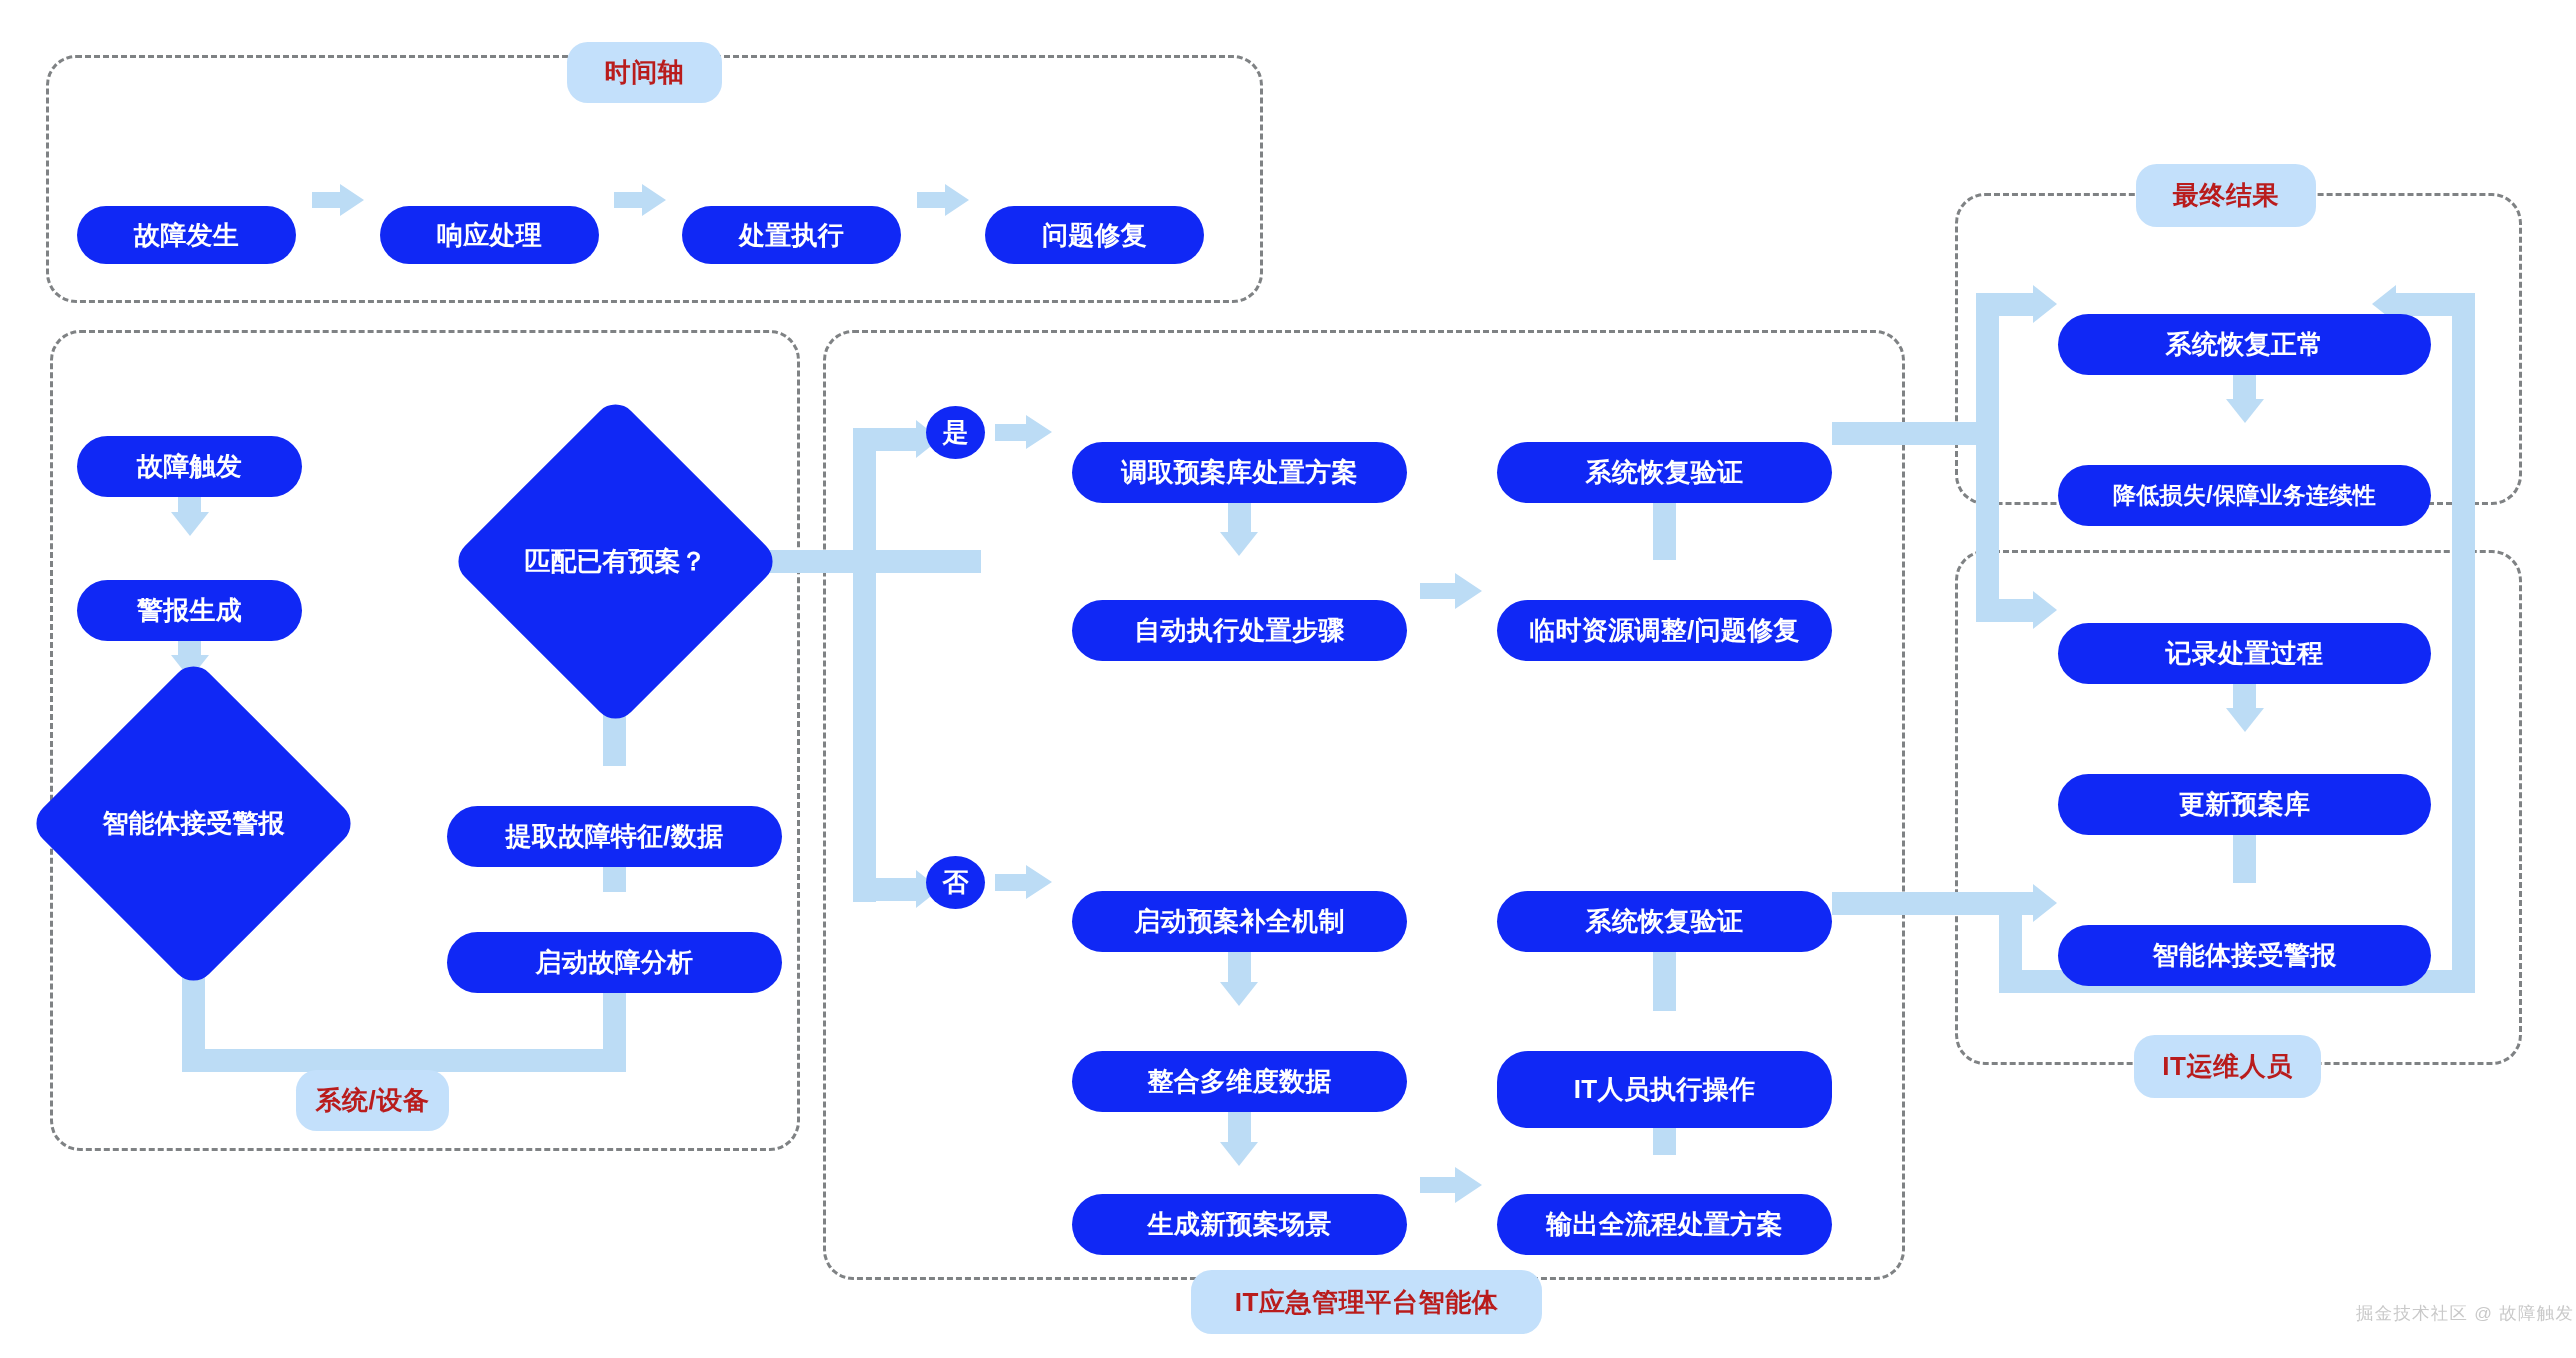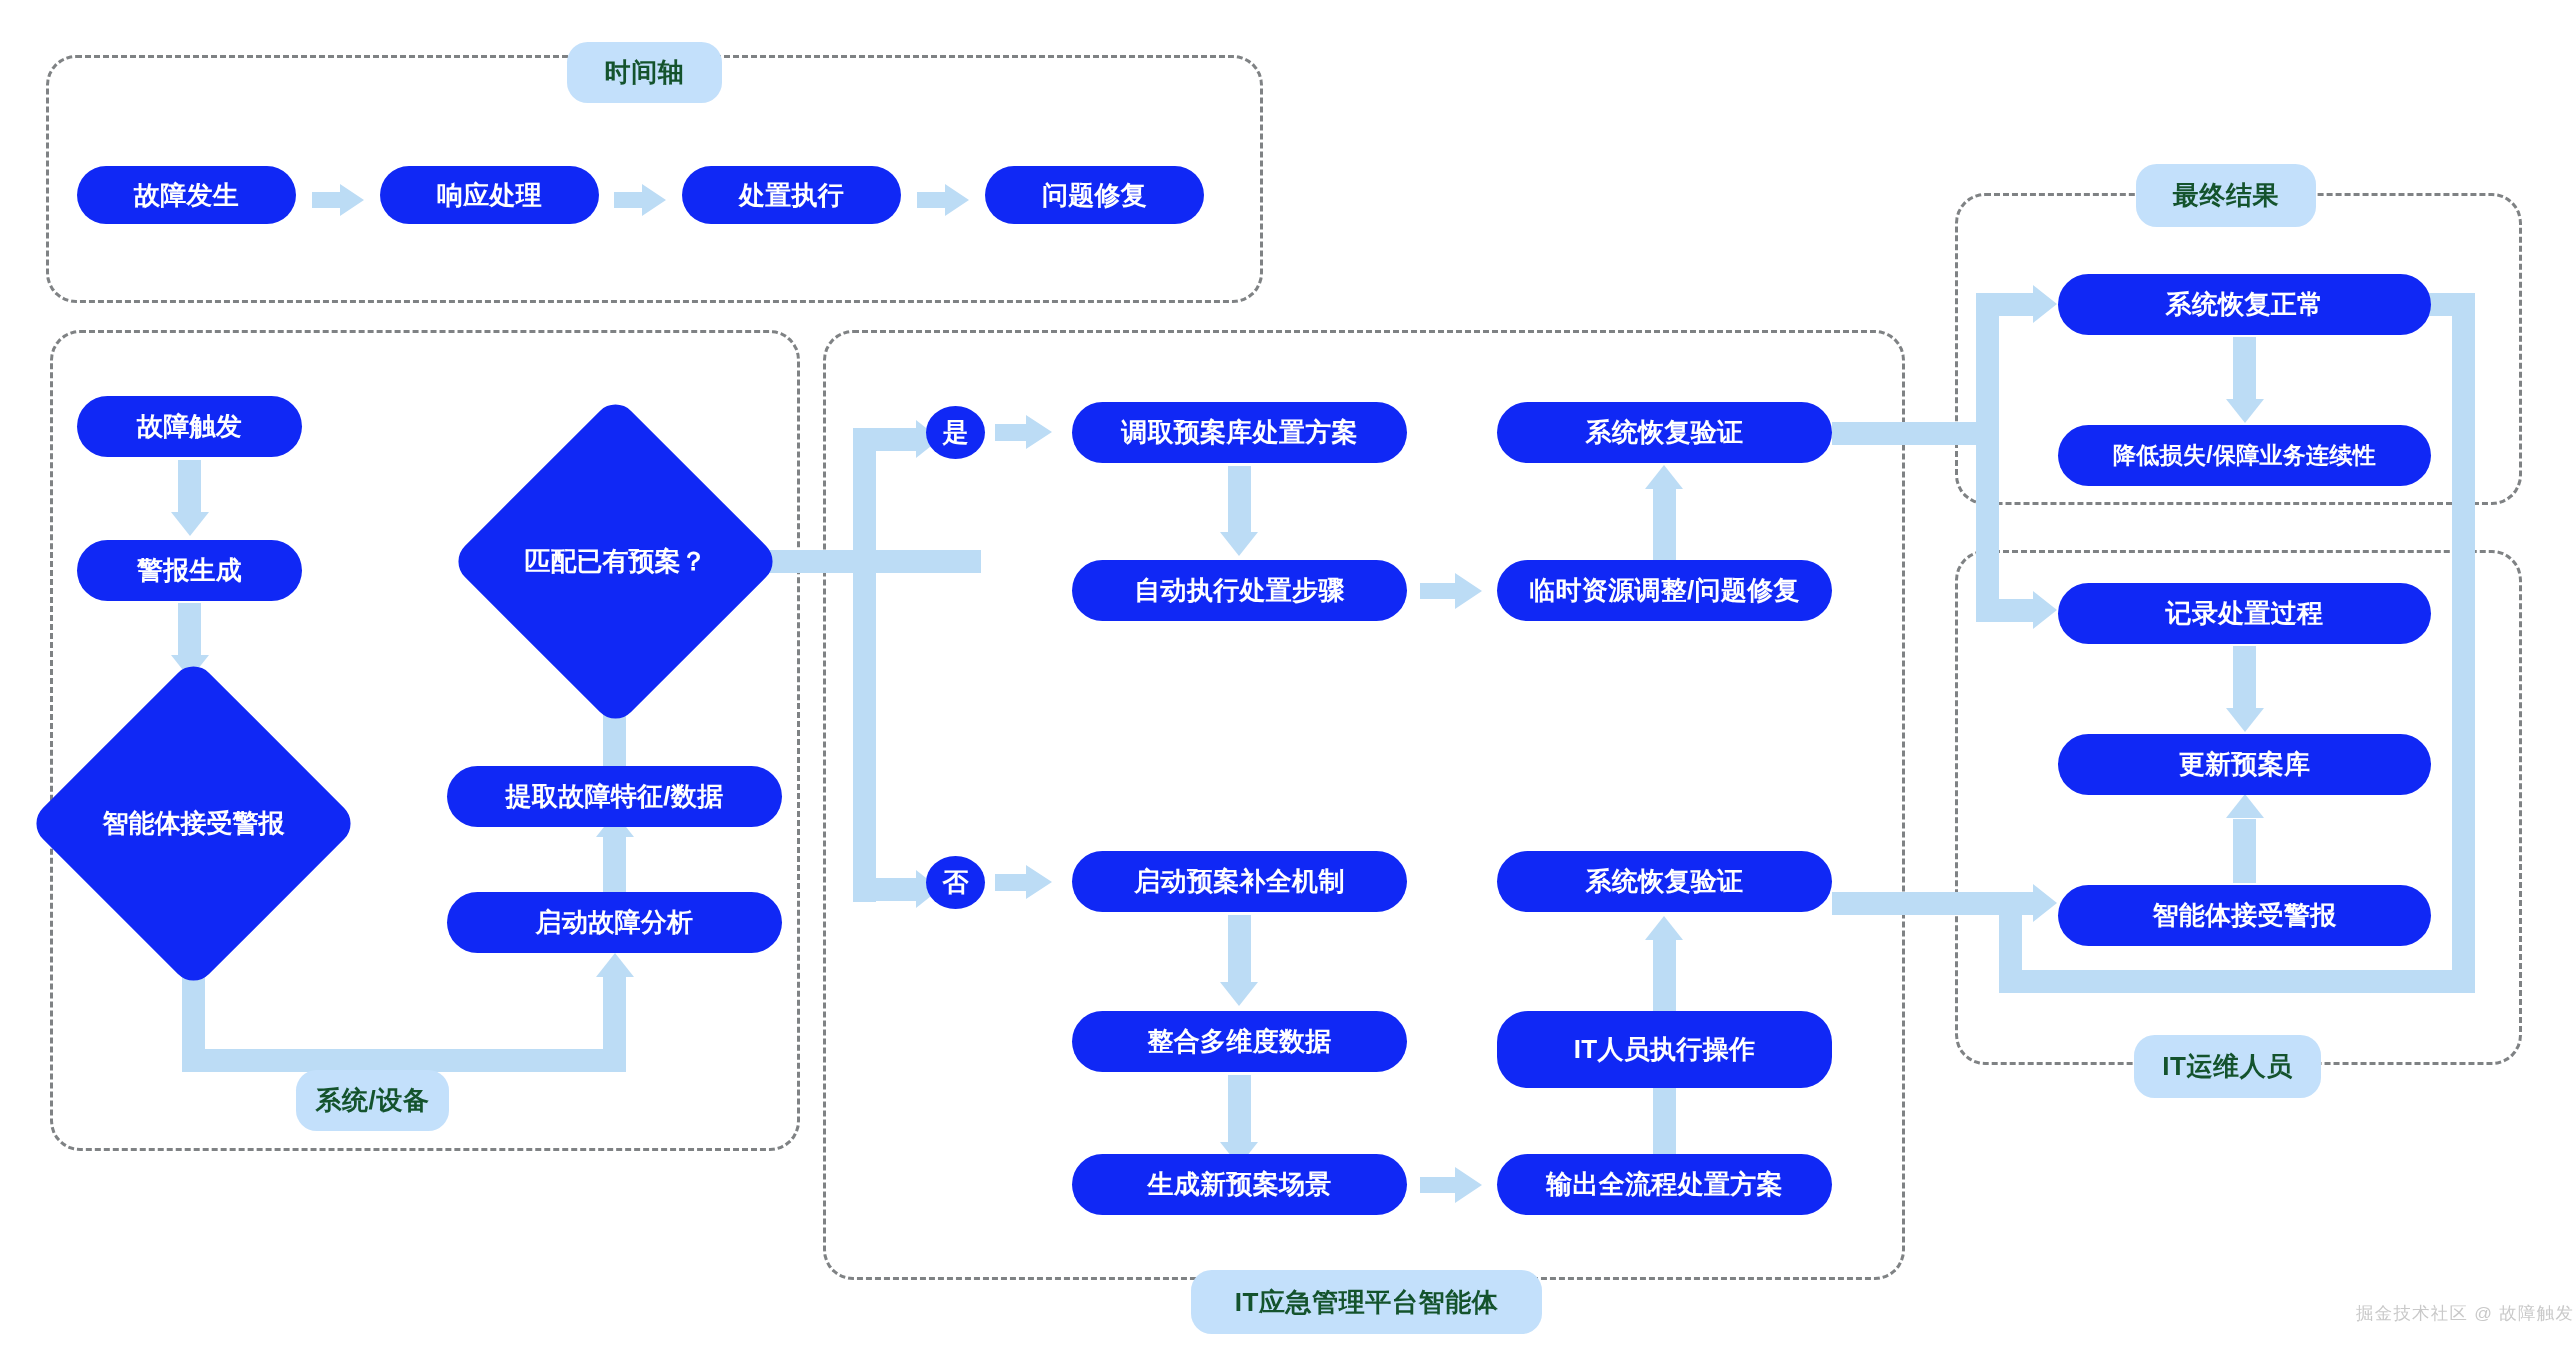--- a/index.html
+++ b/index.html
@@ -12,21 +12,21 @@
     border:3.2px dashed #7f8284;
     border-radius:30px;
     box-sizing:border-box;
     background:transparent;
   }
 
   
   .chip{
     position:absolute;
     background:#c3e0fb;
-    color:#14532d;
+    color:#b91c1c;
     border-radius:20.6px;
     display:flex;align-items:center;justify-content:center;
     font-size:26px;font-weight:700;
     letter-spacing:0.6px;
     box-sizing:border-box;
     white-space:nowrap;
     z-index:40;
   }
 
   
@@ -35,20 +35,21 @@
     background:#1028f5;
     color:#ffffff;
     border-radius:31px;
     display:flex;align-items:center;justify-content:center;
     font-size:26px;font-weight:700;
     letter-spacing:0.3px;
     text-align:center;
     box-sizing:border-box;
     white-space:nowrap;
     z-index:20;
+    margin-top:40px;
   }
   .node.small{font-size:23px;}
 
   
   .diamond{
     position:absolute;
     z-index:20;
   }
   .diamond .dshape{
     position:absolute;inset:0;

